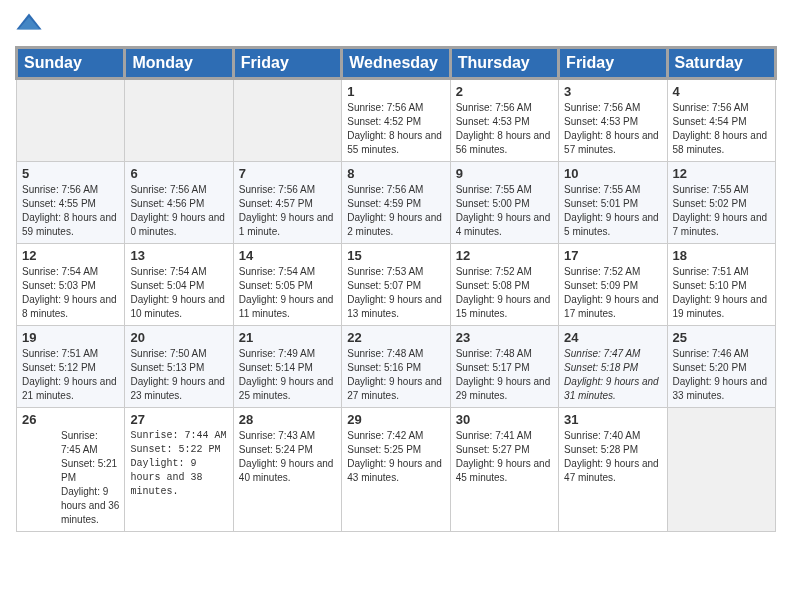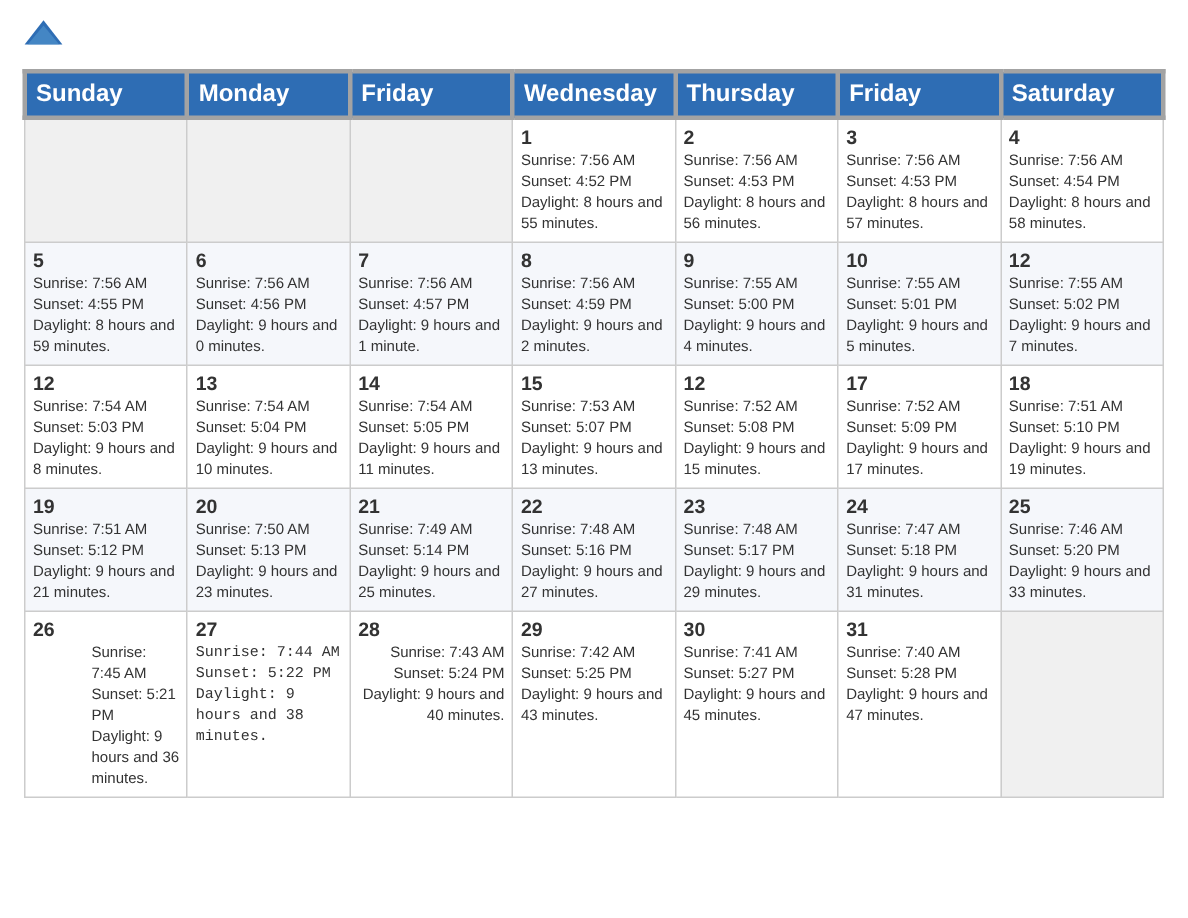--- a/index.html
+++ b/index.html
@@ -271,21 +271,21 @@
 Daylight: 9 hours and 27 minutes.</div>
           </td>
           <td>
             <div class="day-number">23</div>
             <div class="day-info" style="white-space: pre-line;">Sunrise: 7:48 AM
 Sunset: 5:17 PM
 Daylight: 9 hours and 29 minutes.</div>
           </td>
           <td>
             <div class="day-number">24</div>
-            <div class="day-info" style="white-space: pre-line;">Sunrise: 7:47 AM
+            <div class="day-info" style="white-space: pre-line; font-style: italic;">Sunrise: 7:47 AM
 Sunset: 5:18 PM
 Daylight: 9 hours and 31 minutes.</div>
           </td>
           <td>
             <div class="day-number">25</div>
             <div class="day-info" style="white-space: pre-line;">Sunrise: 7:46 AM
 Sunset: 5:20 PM
 Daylight: 9 hours and 33 minutes.</div>
           </td>
         </tr>
@@ -297,21 +297,21 @@
 Daylight: 9 hours and 36 minutes.</div>
           </td>
           <td>
             <div class="day-number">27</div>
             <div class="day-info" style="white-space: pre-line; font-family: Liberation Mono, monospace;">Sunrise: 7:44 AM
 Sunset: 5:22 PM
 Daylight: 9 hours and 38 minutes.</div>
           </td>
           <td>
             <div class="day-number">28</div>
-            <div class="day-info" style="white-space: pre-line; text-align: right;">Sunrise: 7:43 AM
+            <div class="day-info" style="white-space: pre-line;">Sunrise: 7:43 AM
 Sunset: 5:24 PM
 Daylight: 9 hours and 40 minutes.</div>
           </td>
           <td>
             <div class="day-number">29</div>
             <div class="day-info" style="white-space: pre-line;">Sunrise: 7:42 AM
 Sunset: 5:25 PM
 Daylight: 9 hours and 43 minutes.</div>
           </td>
           <td>

